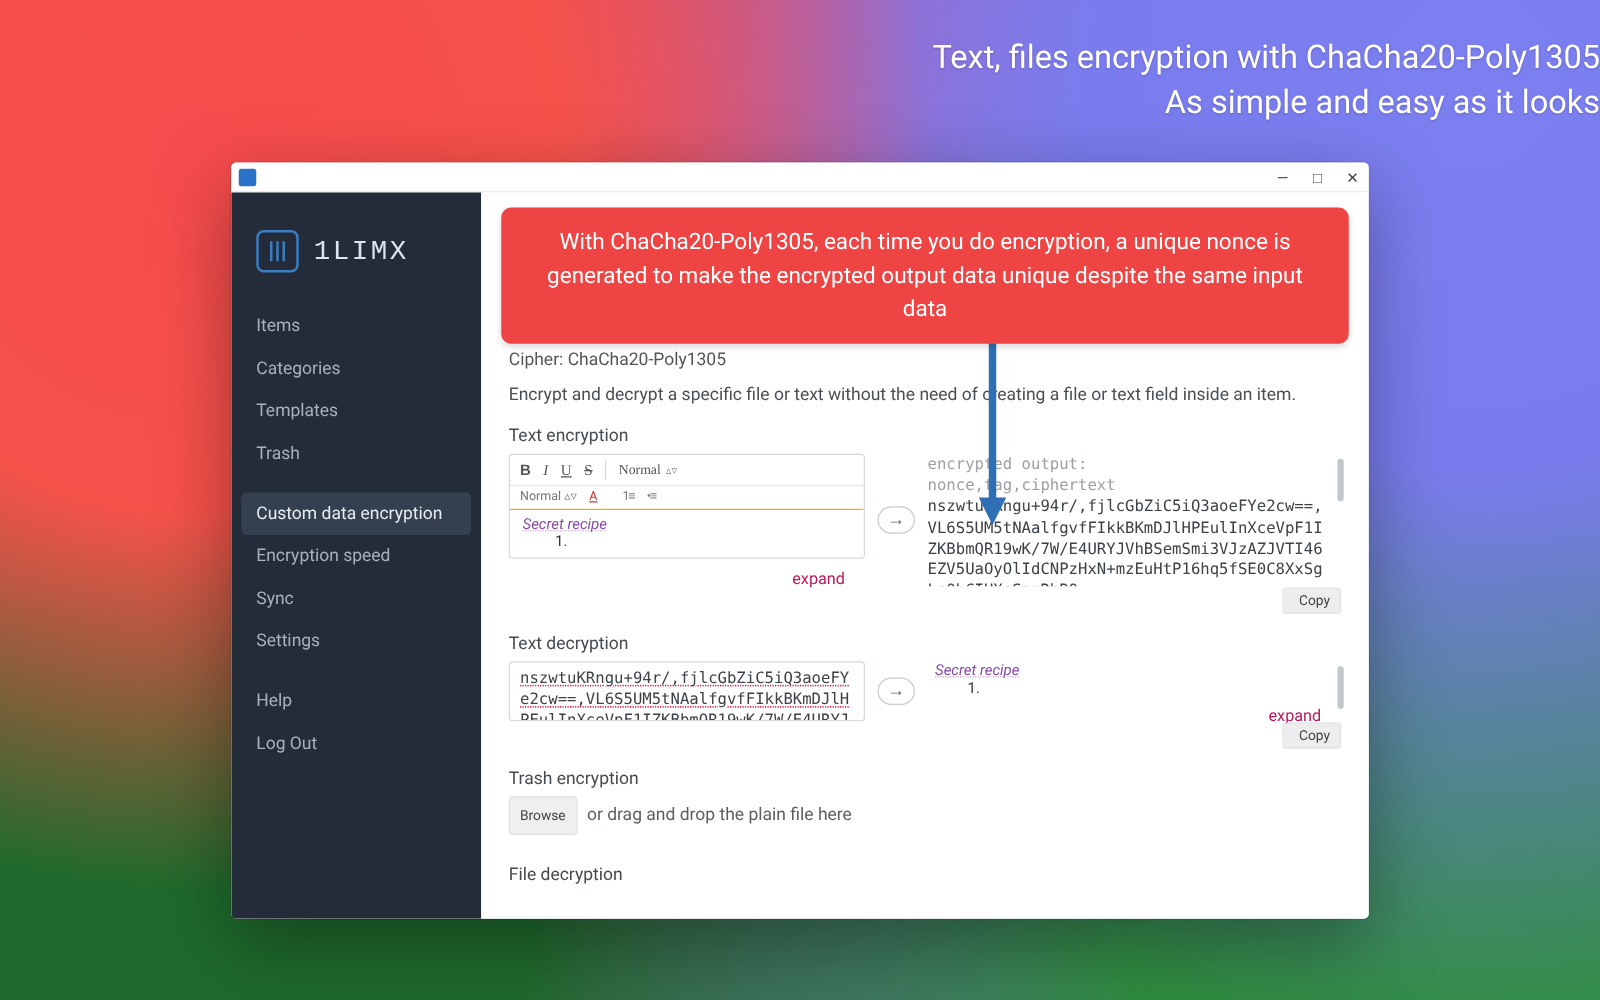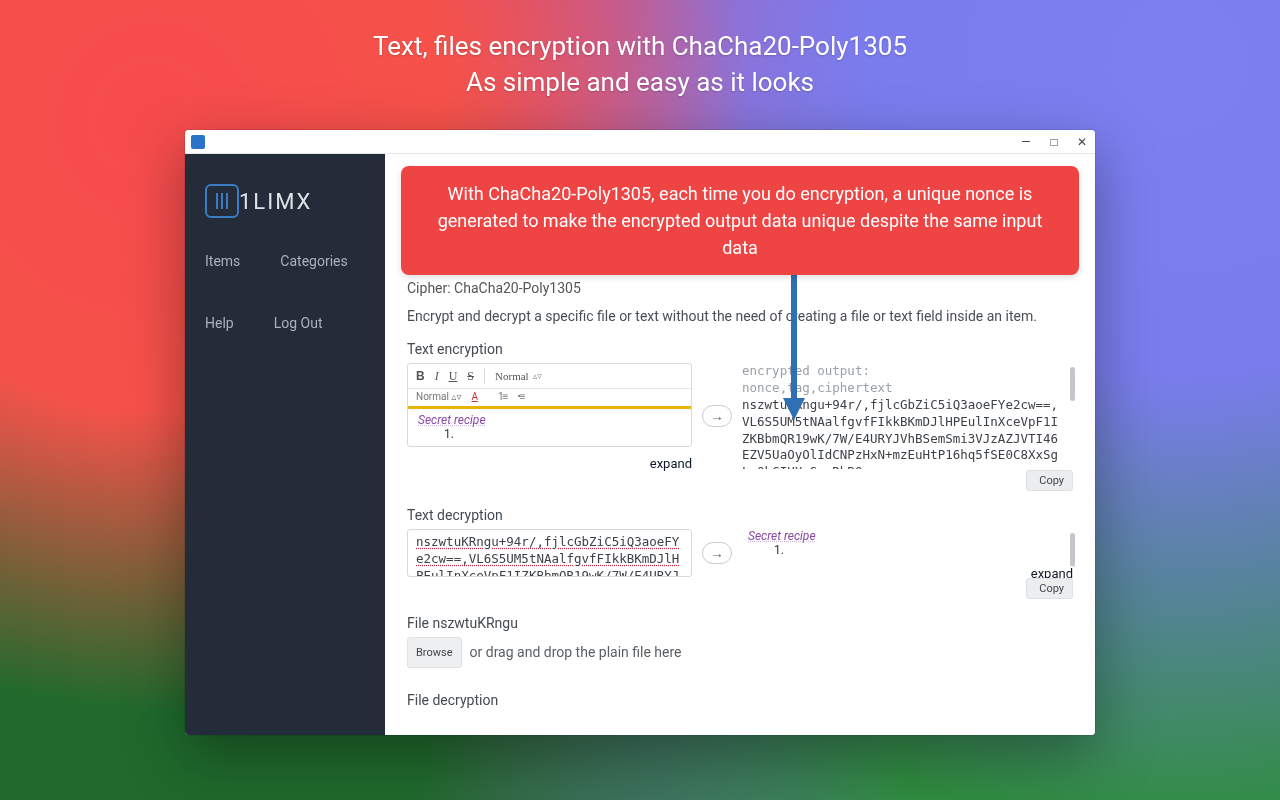--- a/index.html
+++ b/index.html
@@ -11,21 +11,21 @@
     background:
       radial-gradient(circle at 12% 15%, #f64b4d 0%, #f6524a 22%, rgba(246,75,77,0) 45%),
       radial-gradient(circle at 92% 8%, #7c7ff0 0%, #7a7cee 22%, rgba(122,124,238,0) 55%),
       radial-gradient(circle at 12% 92%, #1f6a2c 0%, #1f6a2c 20%, rgba(31,106,44,0) 55%),
       radial-gradient(circle at 92% 92%, #2f8e3f 0%, #2f8b3f 20%, rgba(47,142,63,0) 55%),
       linear-gradient(120deg, #e9494d 0%, #cf4e86 35%, #8a6fd8 60%, #6c80ea 100%);
   }
 
   .hero {
     position: absolute; top: 28px; left: 0; right: 0;
-    text-align: center; color: #fff;
+    text-align: right; color: #fff;
     font-size: 26px; line-height: 1.4; font-weight: 400;
     text-shadow: 0 1px 2px rgba(0,0,0,.2);
   }
 
   .window {
     position: absolute;
     left: 185px; top: 130px;
     width: 910px; height: 605px;
     background: #fff;
     border-radius: 4px;
@@ -47,29 +47,29 @@
   .titlebar .winbtns { display: flex; gap: 14px; color: #444; }
   .titlebar .winbtn { width: 14px; text-align: center; cursor: default; }
 
   .body { flex: 1; display: flex; min-height: 0; }
 
   .sidebar {
     width: 200px; background: #232c38; color: #c7ccd4;
     display: flex; flex-direction: column; padding: 22px 0 12px 0;
     font-size: 14px;
   }
-  .brand { display: flex; align-items: center; padding: 8px 20px 26px 20px; }
+  .brand { display: flex; align-items: center; gap: 12px; padding: 8px 20px 26px 20px; font-family: Liberation Mono, monospace; }
   .brand-icon {
     width: 34px; height: 34px; border: 2px solid #3c7cc4; border-radius: 6px;
     display: flex; align-items: center; justify-content: center; gap: 3px;
   }
   .brand-icon span { width: 2px; height: 16px; background: #3c7cc4; display: inline-block; }
   .brand-name { font-size: 22px; letter-spacing: 2px; color: #dfe4ea; font-weight: 400; }
 
-  .navgroup { display: flex; }
+  .navgroup { display: flex; flex-direction: column; }
   .navitem {
     padding: 9px 20px; color: #a9b1bc; cursor: default;
   }
   .navitem.active { background: #34404f; color: #e7ecf2; border-radius: 4px; margin: 0 8px; padding: 9px 12px; }
   .navspacer { height: 14px; }
 
   .main {
     flex: 1; background: #fff; position: relative; overflow: hidden;
     color: #3a3f45;
   }
@@ -112,21 +112,21 @@
   }
   .toolbar .b { font-weight: bold; font-family: Arial; }
   .toolbar .i { font-style: italic; font-family: Georgia, serif; }
   .toolbar .u { text-decoration: underline; }
   .toolbar .s { text-decoration: line-through; }
   .toolbar .sep { width: 1px; height: 16px; background: #d6d9dd; }
   .toolbar .sel { font-size: 11px; color: #555; display: flex; align-items: center; gap: 4px; }
   .toolbar .sel .chev { font-size: 9px; color: #888; }
   .toolbar2 {
     display: flex; align-items: center; gap: 10px; padding: 2px 8px 4px 8px;
-    border-bottom: 3px solid #eab308; color: #777; font-size: 10px;
+    border-bottom: 1px solid #eab308; color: #777; font-size: 10px;
   }
   .toolbar2 .listicon { letter-spacing: -1px; }
   .ed-body { padding: 4px 10px; }
   .recipe { color: #8a4aa8; font-style: italic; font-size: 12px; text-decoration: underline dotted rgba(138,74,168,.4); }
   .numlist { padding-left: 26px; color: #333; font-size: 12px; }
 
   .arrowbtn {
     align-self: center; width: 30px; height: 22px; border: 1px solid #c8cbd0;
     border-radius: 12px; display: flex; align-items: center; justify-content: center;
     color: #666; font-size: 14px; background: #fff;
@@ -140,21 +140,21 @@
   .mono.und { text-decoration: underline dotted #c24; text-underline-offset: 2px; }
   .scrollhint {
     position: absolute; right: -2px; top: 0; bottom: 0; width: 6px;
   }
   .scrollhint::before {
     content: ""; position: absolute; right: 0; top: 4px; width: 5px; height: 34px;
     background: #c3c7cc; border-radius: 3px;
   }
 
   .expand {
-    position: absolute; right: 0; bottom: -2px; font-size: 13px; color: #0f172a;
+    position: absolute; right: 16px; bottom: -2px; font-size: 13px; color: #be185d;
     background: #fff; padding-left: 6px;
   }
   .copybtn {
     position: absolute; right: 0; bottom: -24px;
     font-size: 11px; background: #ebedef; border: 1px solid #dfe2e5;
     padding: 3px 8px; border-radius: 3px; color: #444;
   }
 
   .decrow .editor { height: 50px; }
   .decrow .mono { height: 44px; }
@@ -203,20 +203,26 @@
         <span class="brand-name">1LIMX</span>
       </div>
 
       <div class="navgroup">
         <div class="navitem">Items</div>
         <div class="navitem">Categories</div>
         <div class="navitem">Templates</div>
         <div class="navitem">Trash</div>
       </div>
       <div class="navspacer"></div>
+      <div class="navgroup">
+        <div class="navitem active">Custom data encryption</div>
+        <div class="navitem">Encryption speed</div>
+        <div class="navitem">Sync</div>
+        <div class="navitem">Settings</div>
+      </div>
       <div class="navspacer"></div>
       <div class="navgroup">
         <div class="navitem">Help</div>
         <div class="navitem">Log Out</div>
       </div>
     </div>
 
     <div class="main">
 
       <div class="callout">With ChaCha20-Poly1305, each time you do encryption, a unique nonce is generated to make the encrypted output data unique despite the same input data</div>
@@ -297,21 +303,21 @@
               <div class="recipe" style="padding-left:6px;">Secret recipe</div>
               <div class="numlist" style="padding-left:32px;">1.</div>
               <div class="scrollhint"></div>
               <div class="expand" style="bottom:-4px;">expand</div>
               <div class="copybtn">Copy</div>
             </div>
           </div>
         </div>
 
         <div class="section" style="padding-bottom:10px;">
-          <div class="sectitle">File nszwtuKRngu</div>
+          <div class="sectitle">Trash encryption</div>
           <div class="dragline">
             <span class="browse">Browse</span>
             <span>or drag and drop the plain file here</span>
           </div>
         </div>
 
         <div class="section" style="padding-bottom:10px;">
           <div class="sectitle">File decryption</div>
 
         </div>

